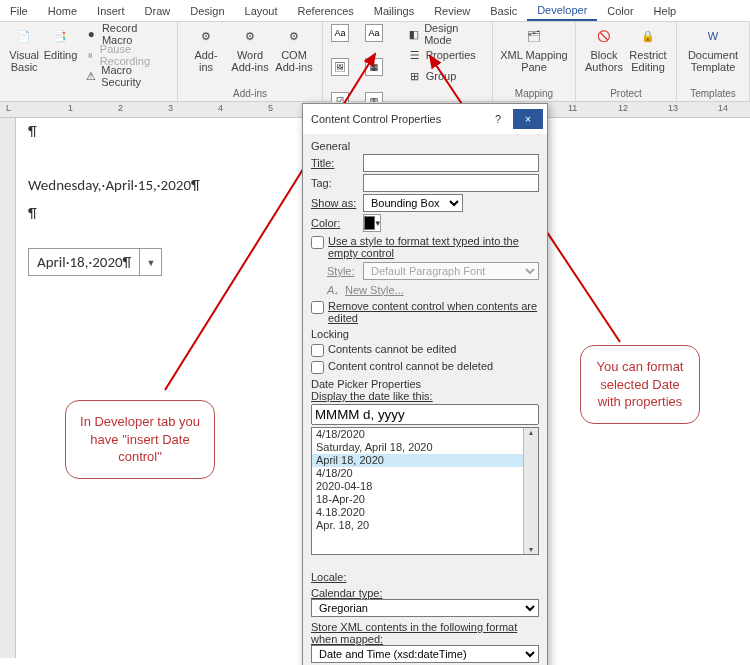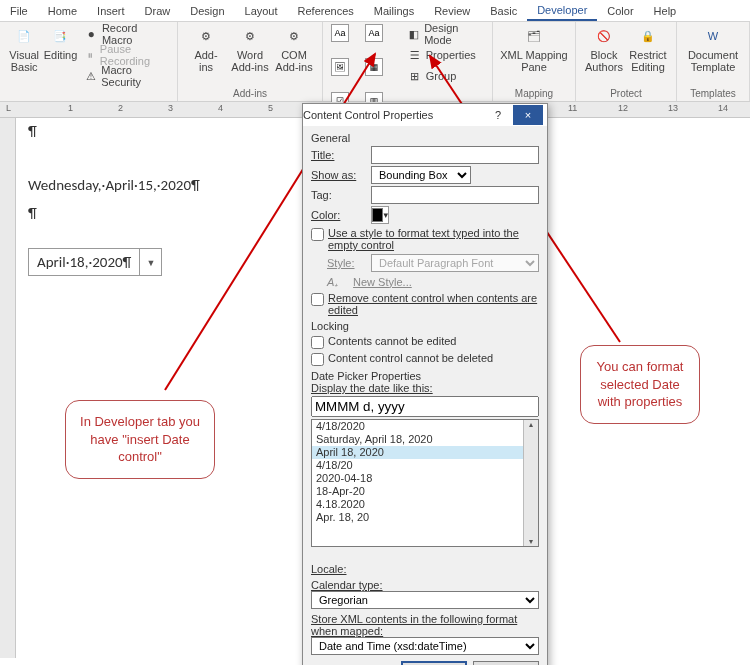--- a/index.html
+++ b/index.html
@@ -130,29 +130,29 @@
     border: 1px solid #888;
     box-shadow: 2px 2px 8px rgba(0,0,0,.3);
     font-size: 11px;
     color: #333;
   }
   .dlg-title {
     background: #fff;
     color: #333;
     display: flex;
     align-items: center;
-    height: 22px;
-    padding: 0 4px 0 0;
+    height: 30px;
+    padding: 0 4px 0 8px;
     justify-content: space-between;
   }
   .dlg-title .btns { display:flex; gap:0;}
   .dlg-title .tb { width: 30px; height: 20px; display:flex;align-items:center;justify-content:center; cursor:pointer;}
   .dlg-title .tb.close { background:#2b579a; color:#fff;}
   .dlg-body { padding: 6px 8px 8px 8px; }
-  .dlg-row { display:flex; align-items:center; margin: 2px 0; gap:12px;}
+  .dlg-row { display:flex; align-items:center; margin: 2px 0; gap:4px;}
   .dlg-row label { width: 48px; }
   .dlg-row input[type=text], .dlg select {
     border: 1px solid #7a7a7a; background:#fff; height:18px; font-size:11px; padding:0 3px;
   }
   .dlg input[type=text]{ flex:1; }
   .dlg-chk { display:flex; align-items:flex-start; gap:4px; margin:3px 0;}
   .dlg-chk input { margin:1px 0 0 0;}
   .u { text-decoration: underline; }
   .dlg-section { margin-top:4px; }
   .dlg-list {
@@ -378,27 +378,27 @@
       <span class="tb close">×</span>
     </div>
   </div>
   <div class="dlg-body">
     <div>General</div>
     <div class="dlg-row">
         <label class="u">Title:</label>
         <input type="text" style="">
       </div>
     <div class="dlg-row">
+        <label>Tag:</label>
+        <input type="text" style="">
+      </div>
+    <div class="dlg-row">
         <label class="u">Show as:</label>
       <select style="width:100px"><option>Bounding Box</option></select>
     </div>
-    <div class="dlg-row">
-        <label>Tag:</label>
-        <input type="text" style="">
-      </div>
     <div class="dlg-row">
         <label class="u">Color:</label>
       <span class="small-btn"><span class="color-swatch"></span>▾</span>
     </div>
     <div class="dlg-chk">
         <input type="checkbox" style="">
         <span class="u">Use a style to format text typed into the empty control</span>
       </div>
     <div class="dlg-row" style="margin-left:16px;color:#888">
         <label class="u" style="width:32px">Style:</label>

